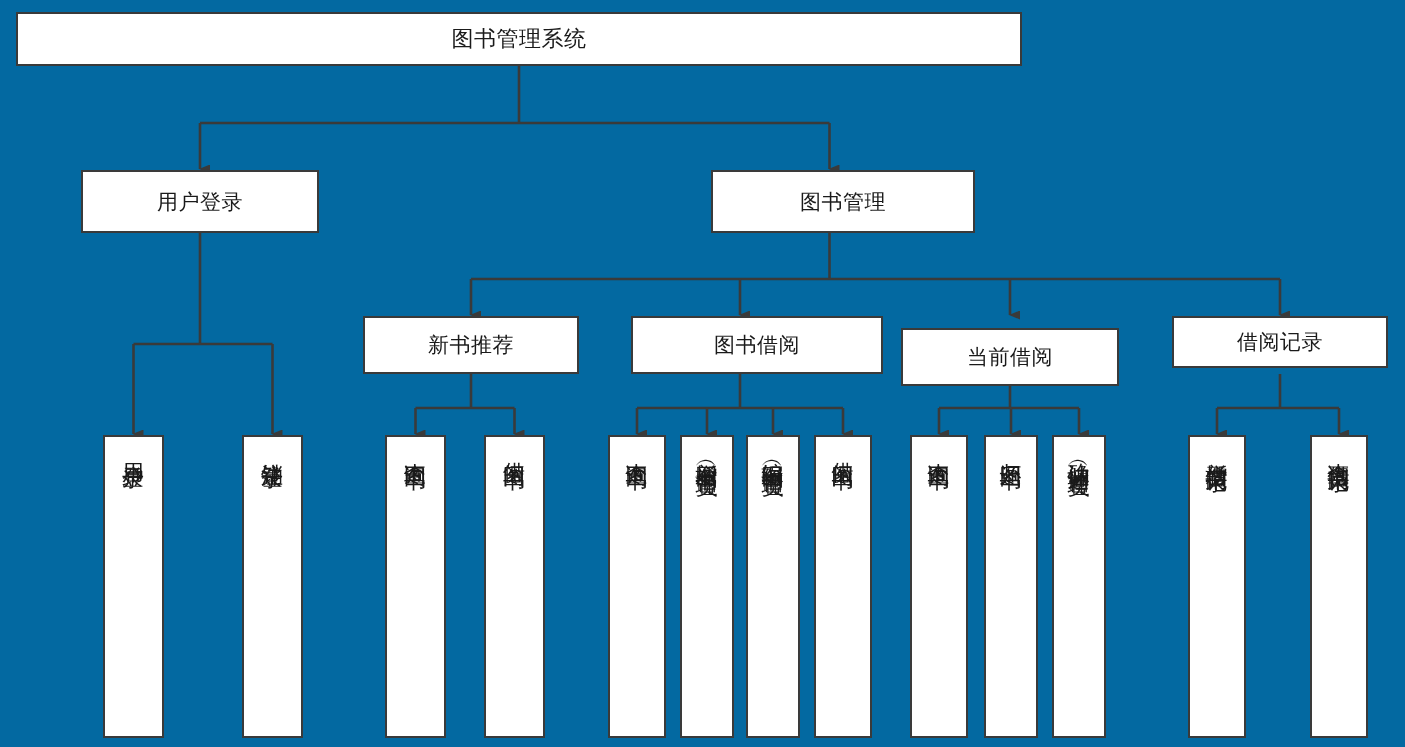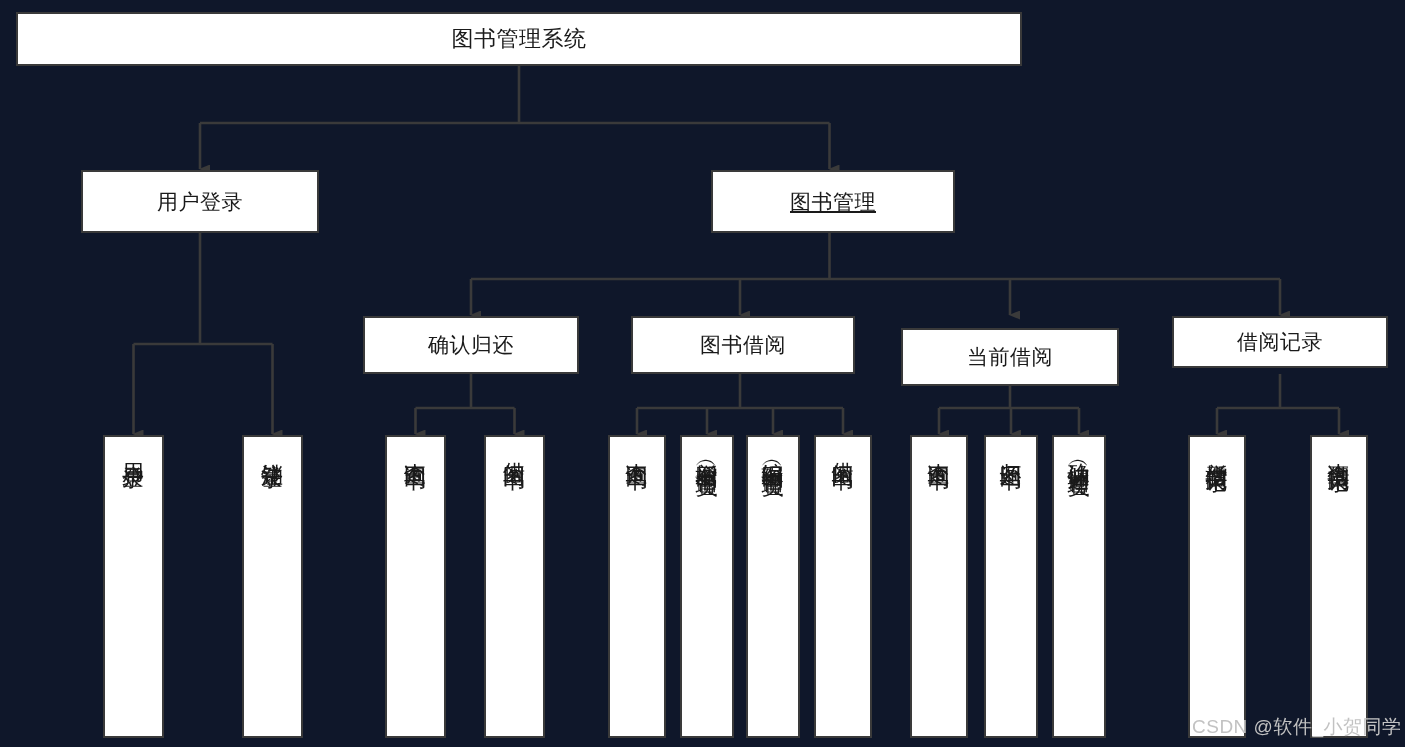--- a/index.html
+++ b/index.html
@@ -8,21 +8,21 @@
     padding: 0;
     background: #ffffff;
   }
   body {
     font-family: "Liberation Sans", "DejaVu Sans", sans-serif;
   }
   #diagram-canvas {
     position: relative;
     width: 1405px;
     height: 747px;
-    background: #0f172a;
+    background: #0369a1;
     overflow: hidden;
   }
   #edge-layer {
     position: absolute;
     left: 0;
     top: 0;
     width: 1405px;
     height: 747px;
     pointer-events: none;
   }
@@ -120,27 +120,27 @@
       </g>
   </svg>
 
   <div id="node-group">
       <div class="node horiz root" style="left: 16px; top: 12px; width: 1006px; height: 54px;">
         <span class="node-label">图书管理系统</span>
       </div>
       <div class="node horiz" style="left: 81px; top: 170px; width: 238px; height: 63px;">
         <span class="node-label">用户登录</span>
       </div>
-      <div class="node horiz" style="left: 711px; top: 170px; width: 244px; height: 63px; text-decoration: underline;">
+      <div class="node horiz" style="left: 711px; top: 170px; width: 264px; height: 63px;">
         <span class="node-label">图书管理</span>
       </div>
       <div class="node horiz" style="left: 363px; top: 316px; width: 216px; height: 58px;">
-        <span class="node-label">确认归还</span>
+        <span class="node-label">新书推荐</span>
       </div>
-      <div class="node horiz" style="left: 631px; top: 316px; width: 224px; height: 58px;">
+      <div class="node horiz" style="left: 631px; top: 316px; width: 252px; height: 58px;">
         <span class="node-label">图书借阅</span>
       </div>
       <div class="node horiz" style="left: 901px; top: 328px; width: 218px; height: 58px;">
         <span class="node-label">当前借阅</span>
       </div>
       <div class="node horiz" style="left: 1172px; top: 316px; width: 216px; height: 52px;">
         <span class="node-label">借阅记录</span>
       </div>
       <div class="node vert" style="left: 103px; top: 435px; width: 61px; height: 303px;">
         <span class="node-label">用户登录</span>
@@ -176,14 +176,13 @@
         <span class="node-label">确认归还（管理员）</span>
       </div>
       <div class="node vert" style="left: 1188px; top: 435px; width: 58px; height: 303px;">
         <span class="node-label">新增借阅记录</span>
       </div>
       <div class="node vert" style="left: 1310px; top: 435px; width: 58px; height: 303px;">
         <span class="node-label">查询借阅记录</span>
       </div>
     </div>
 
-  <div class="watermark" style="left: 1192px; top: 714px; color: rgb(194, 194, 194);">CSDN @软件_小贺同学</div>
 </div>
 
 </body></html>

